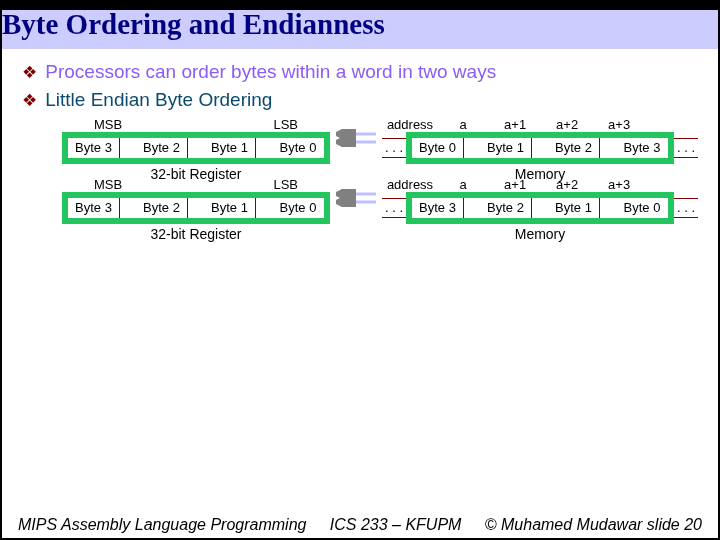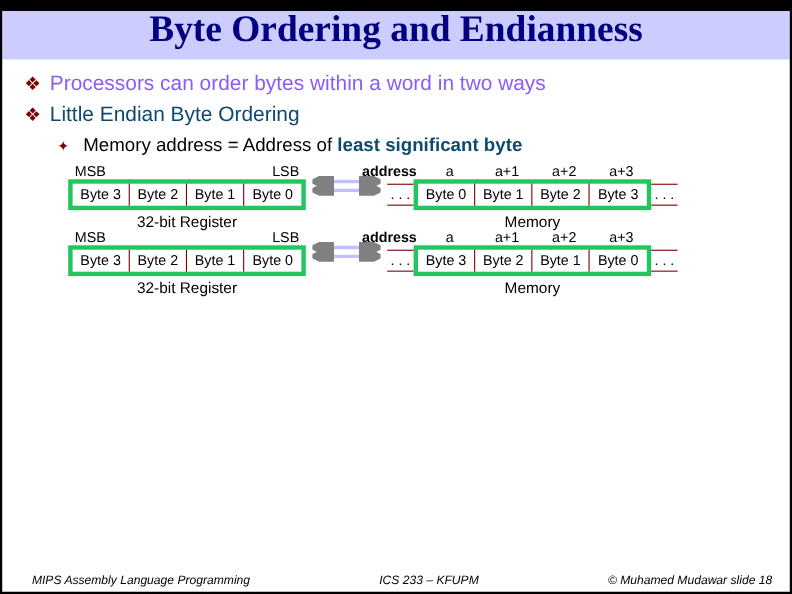--- a/index.html
+++ b/index.html
@@ -1,60 +1,56 @@
 <!DOCTYPE html>
 <html><head>
 <meta charset="utf-8">
 <style>
   * { box-sizing: border-box; margin: 0; padding: 0; }
   body { width: 720px; height: 540px; background: #fff; font-family: Arial, sans-serif; position: relative; overflow: hidden; }
   .border { position: absolute; top:0; left:0; right:0; bottom:0; border: 2px solid #000; border-top: 10px solid #000; pointer-events:none;}
-  .title-bar { background: #ccccff; padding: 8px 0; text-align: center; font-family: "Comic Sans MS", cursive; font-size: 34px; color: #000080; font-weight: bold; margin: 0 2px;}
+  .title-bar { background: #ccccff; padding: 8px 0; font-family: "Comic Sans MS", cursive; font-size: 29px; color: #000080; font-weight: bold; margin: 0 2px;}
   .content { padding: 6px 22px 0 22px; }
   .bullet-1 { font-size: 19px; color: #8b5cf6; margin: 6px 0; }
   .bullet-1::before { content: "❖"; color: #800000; margin-right: 8px; font-size: 17px; }
   .red { color: #0c4a6e; }
   .bold { font-weight: bold; }
   .bullet-2 { font-size: 17px; color: #000; margin: 6px 0 6px 30px; }
   .bullet-2::before { content: "✦"; color: #800000; margin-right: 8px; font-size: 13px; }
   .diagram-row { display: flex; align-items: flex-start; margin-left: 40px; gap: 0; position: relative; height: 60px;}
   .reg-block { display: flex; flex-direction: column; align-items: center; }
   .reg-labels { display: flex; width: 212px; font-size: 13px; }
   .reg-labels span { flex:1; }
   .reg-labels .lbl-l { text-align: left; padding-left: 4px;}
   .reg-labels .lbl-r { text-align: right; padding-right: 4px;}
-  .reg-table { display: flex; border: 4px solid #22c55e;}
+  .reg-table { display: flex; border: 6px solid #22c55e; gap: 16px;}
   .cell { width: 52px; height: 20px; border-right: 1px solid #800000; text-align: center; font-size: 13px; line-height: 20px; }
   .cell:last-child { border-right: none; }
   .caption { font-size: 14px; margin-top: 2px;}
   .arrow-svg { margin: 12px 6px 0 6px; }
   .mem-block { display:flex; flex-direction:column; align-items:center;}
   .mem-labels { display:flex; font-size: 13px; }
   .mem-labels span { width: 52px; text-align:center; }
-  .mem-labels .addr-lbl { width: auto; margin-right: 4px; margin-left: -48px; font-weight: bold;}
+  .mem-labels .addr-lbl { width: auto; margin-right: 4px; margin-left: -48px;}
   .mem-row { display:flex; align-items:center;}
   .dots { font-size: 13px; width: 24px; text-align:center; border-top:1px solid #800000; border-bottom:1px solid #800000; height:20px; line-height:18px;}
-  .footer { position: absolute; bottom: 6px; left: 11px; right: 0; display: flex; justify-content: space-between; padding: 0 18px; font-size: 11px; font-style: italic;}
+  .footer { position: absolute; bottom: 6px; left: 0; right: 0; display: flex; justify-content: space-between; padding: 0 18px; font-size: 16px; font-style: italic;}
   .footer span { font-style: italic;}
 </style>
 </head>
 <body>
 
 <div class="title-bar">Byte Ordering and Endianness</div>
 
 <div class="content">
 
   <div class="bullet-1">Processors can order bytes within a word in two ways</div>
 
   <div class="bullet-1 red">Little Endian Byte Ordering</div>
 
-  <div class="bullet-2">
-    <span>Memory address = Address of</span>
-    <span class="red bold">least significant byte</span>
-  </div>
 
   <div class="diagram-row">
     <div class="reg-block">
       <div class="reg-labels">
         <span class="lbl-l">MSB</span>
         <span class="lbl-r">LSB</span>
       </div>
       <div class="reg-table">
         <div class="cell">Byte 3</div>
         <div class="cell">Byte 2</div>
@@ -137,16 +133,16 @@
       <div class="caption">Memory</div>
     </div>
   </div>
 
 
 </div>
 
 <div class="footer">
   <span>MIPS Assembly Language Programming</span>
   <span>ICS 233 – KFUPM</span>
-  <span>© Muhamed Mudawar   slide 18</span>
+  <span>© Muhamed Mudawar   slide 20</span>
 </div>
 
 <div class="border"></div>
 
 </body></html>

